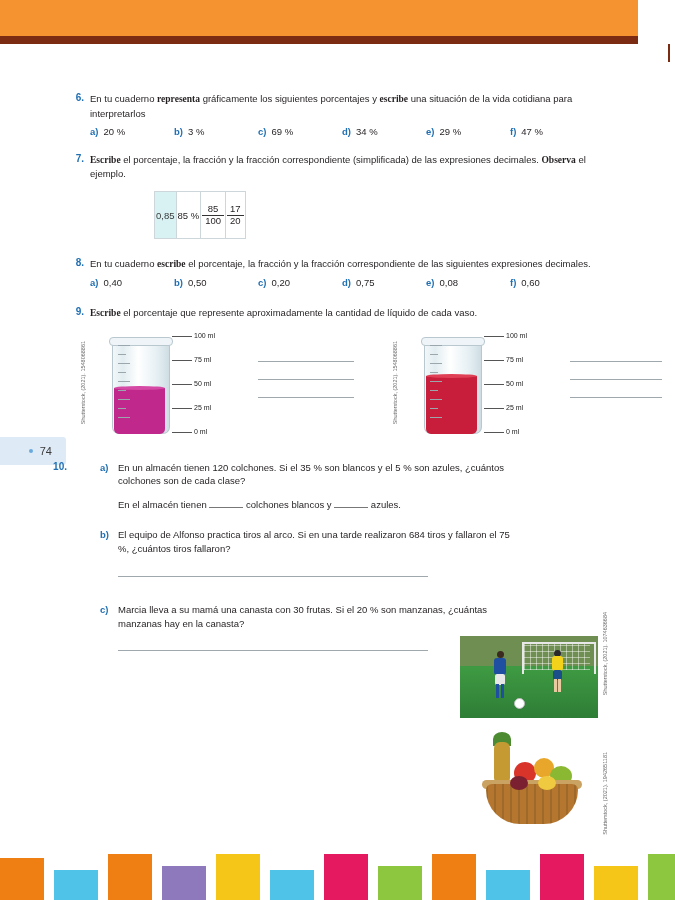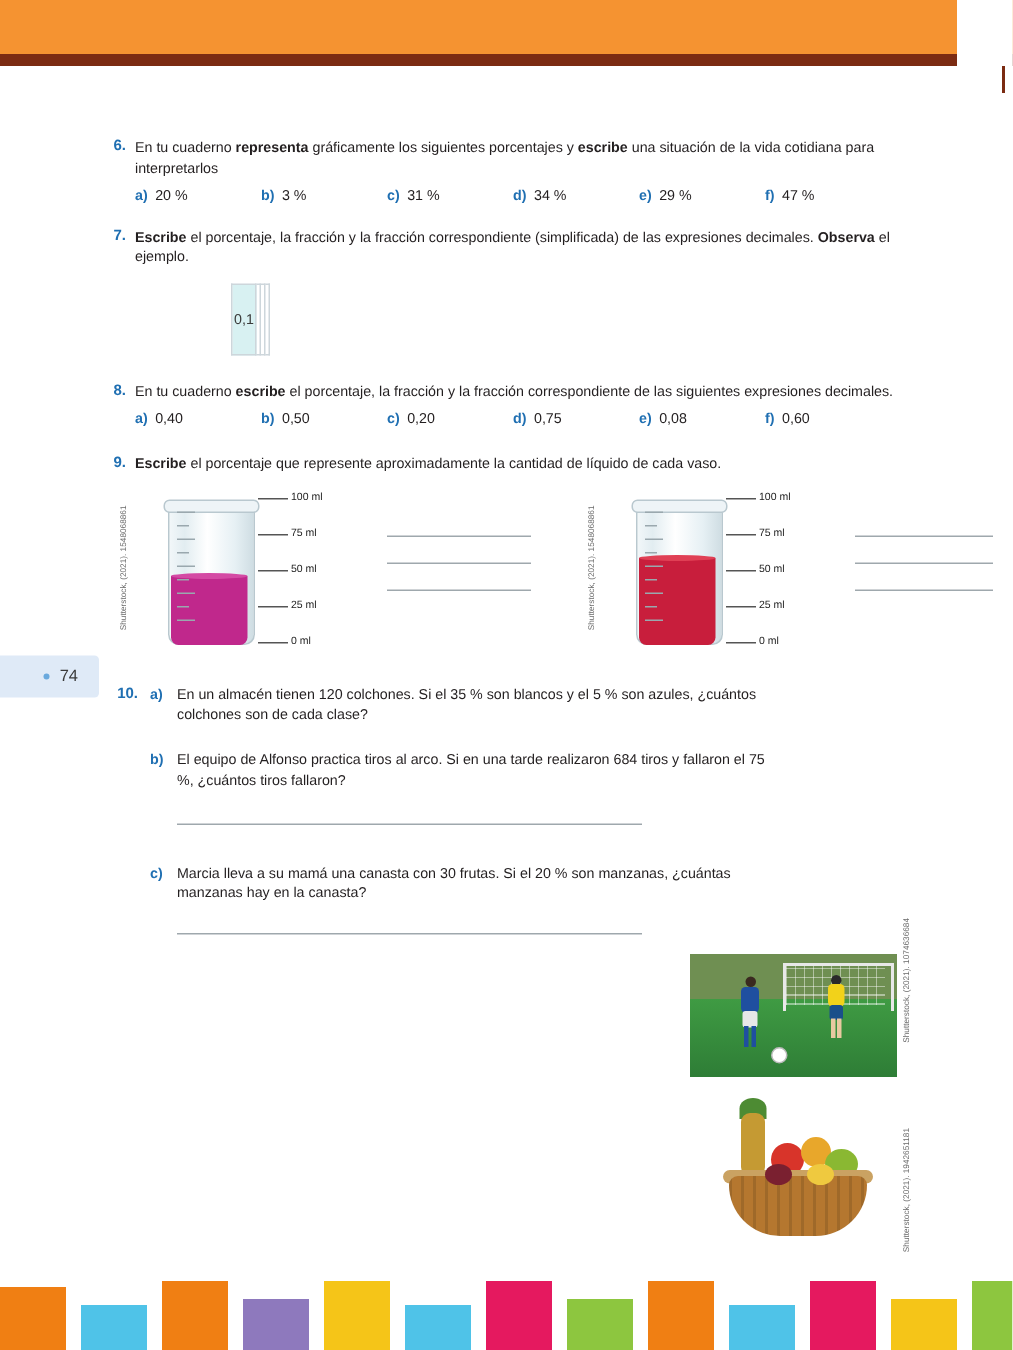--- a/index.html
+++ b/index.html
@@ -27,21 +27,21 @@
     padding-right:14px;box-sizing:border-box;
     color:#3a3a3a;font-size:11px;
   }
   .page-tab .dot{width:4px;height:4px;border-radius:50%;background:#6aa9dd;margin-right:7px;}
 
   
   .content{position:absolute;left:0;top:52px;width:675px;}
   .qrow{position:relative;margin:0 0 0 0;padding:0 58px 0 62px;}
   .qnum{position:absolute;left:62px;top:0;width:22px;text-align:right;font-weight:bold;color:#1f6fb2;font-size:10px;}
   .qbody{margin-left:28px;line-height:1.45;}
-  b{font-weight:bold;}
+  b{font-weight:bold;font-family:Liberation Serif, serif;}
 
   .opts{display:flex;margin-top:5px;margin-left:28px;}
   .opt{display:flex;align-items:baseline;margin-right:0;}
   .opt .lt{font-weight:bold;color:#1f6fb2;margin-right:5px;}
 
   
   table.t7{border-collapse:collapse;margin:10px 0 0 92px;}
   table.t7 th{
     background:#57c6cb;color:#ffffff;font-weight:bold;font-size:9px;
     border:1px solid #ffffff;padding:5px 4px;text-align:center;line-height:1.2;
@@ -160,21 +160,21 @@
       <div class="opt" style="width:84px;">
           <span class="lt">a)</span>
           <span>20 %</span>
         </div>
       <div class="opt" style="width:84px;">
           <span class="lt">b)</span>
           <span>3 %</span>
         </div>
       <div class="opt" style="width:84px;">
           <span class="lt">c)</span>
-          <span>31 %</span>
+          <span>69 %</span>
         </div>
       <div class="opt" style="width:84px;">
           <span class="lt">d)</span>
           <span>34 %</span>
         </div>
       <div class="opt" style="width:84px;">
           <span class="lt">e)</span>
           <span>29 %</span>
         </div>
       <div class="opt">
@@ -186,24 +186,34 @@
 
   <div class="qrow" style="margin-top:16px;">
     <span class="qnum">7.</span>
     <div class="qbody">
       <b>Escribe</b><span> el porcentaje, la fracción y la fracción correspondiente (simplificada) de las expresiones decimales. </span><b>Observa</b><span> el ejemplo.</span>
     </div>
 
     <table class="t7">
       <tbody>
       <tr>
-        <td class="dec">0,1</td>
-        <td></td>
-        <td></td>
-        <td></td>
+        <td class="dec">0,85</td>
+        <td>85 %</td>
+        <td>
+          <span class="frac">
+            <span class="num">85</span>
+            <span class="den">100</span>
+          </span>
+        </td>
+        <td>
+          <span class="frac">
+            <span class="num">17</span>
+            <span class="den">20</span>
+          </span>
+        </td>
       </tr>
     </tbody>
       </table>
   </div>
 
   <div class="qrow" style="margin-top:18px;">
     <span class="qnum">8.</span>
     <div class="qbody">
       <span>En tu cuaderno </span><b>escribe</b><span> el porcentaje, la fracción y la fracción correspondiente de las siguientes expresiones decimales.</span>
     </div>
@@ -318,27 +328,34 @@
           <i></i>
             <i></i>
             <i></i>
         </div>
       </div>
 
     </div>
   </div>
 
   <div class="qrow" style="margin-top:6px;">
-    <span class="qnum" style="left:63px;width:29px;">10.</span>
+    <span class="qnum" style="left:38px;width:29px;">10.</span>
 
     <div style="position:relative;margin-left:28px;">
 
       <div class="sub" style="margin-top:12px;width:430px;">
         <span class="lt">a)</span>
         <span>En un almacén tienen 120 colchones. Si el 35 % son blancos y el 5 % son azules, ¿cuántos colchones son de cada clase?</span>
+        <div style="margin-top:10px;">
+          <span>En el almacén tienen</span>
+          <span class="blank"></span>
+          <span>colchones blancos y</span>
+          <span class="blank"></span>
+          <span>azules.</span>
+        </div>
       </div>
 
       <div class="sub" style="margin-top:16px;width:400px;">
         <span class="lt">b)</span>
         <span>El equipo de Alfonso practica tiros al arco. Si en una tarde realizaron 684 tiros y fallaron el 75 %, ¿cuántos tiros fallaron?</span>
         <span class="wline" style="margin-top:20px;width:310px;"></span>
       </div>
 
       <div class="sub" style="margin-top:26px;width:400px;">
         <span class="lt">c)</span>

